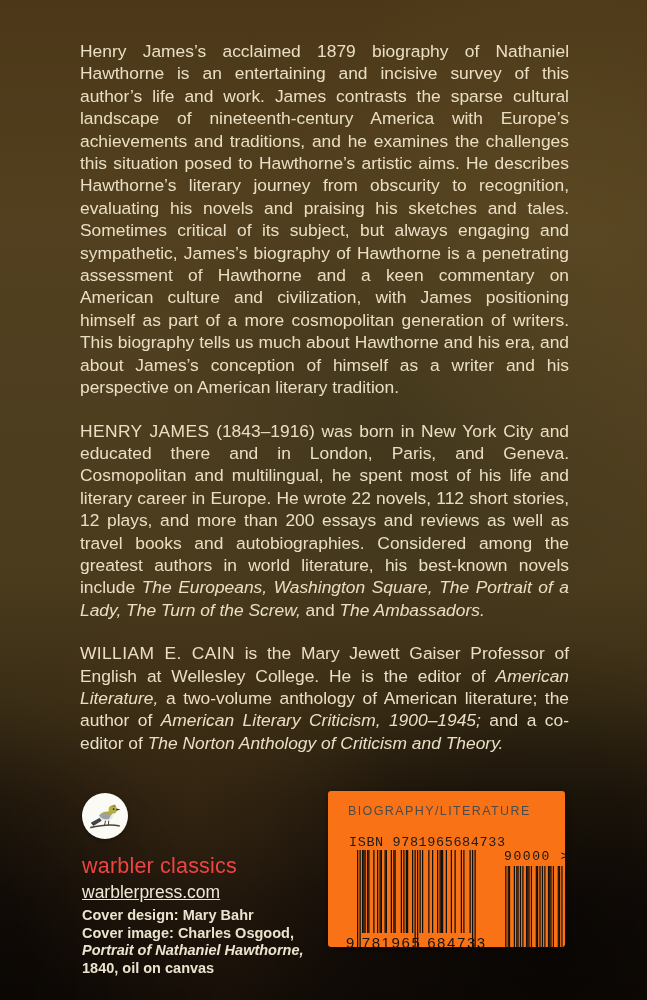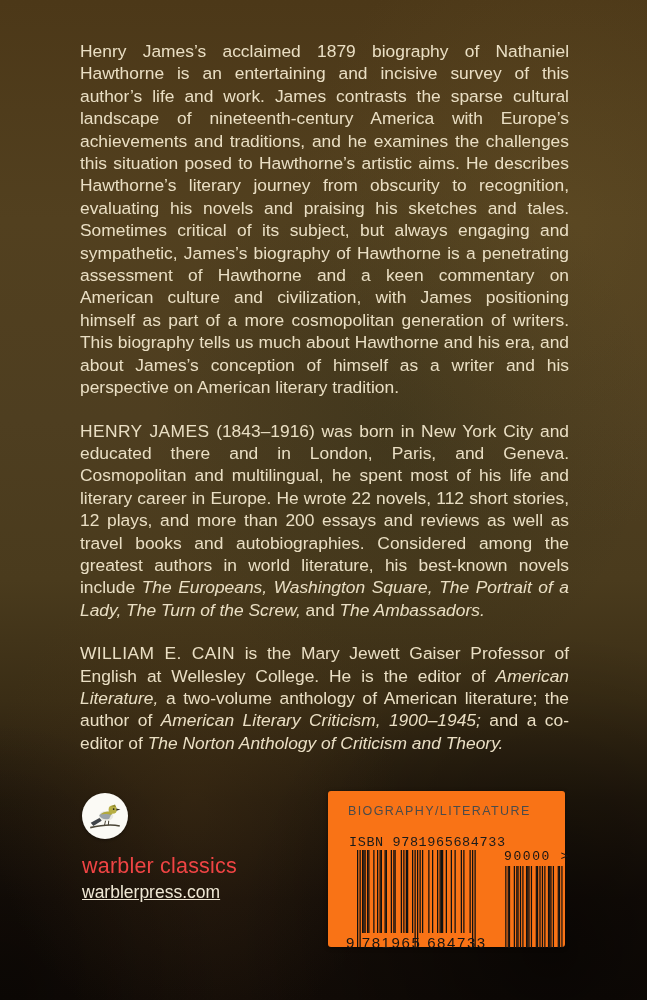--- a/index.html
+++ b/index.html
@@ -77,20 +77,26 @@
       <path d="M23.5 7.8 L 27.5 6 L 28.5 8.5 Z" fill="#8f882c"></path>
       <polygon points="28.8,10 32.6,10.8 28.8,12" fill="#2e2a20"></polygon>
       <circle cx="26.2" cy="10.4" r="0.8" fill="#1e1c18"></circle>
       <path d="M18.5 21.5 L17.5 26 M21.5 21.5 L21.2 25.5" stroke="#4a4536" stroke-width="1" fill="none"></path>
     </svg>
   </div>
 
   <div class="imprint-name">warbler classics</div>
   <div class="imprint-site">warblerpress.com</div>
 
+  <div class="credits">
+    <div>Cover design: Mary Bahr</div>
+    <div>Cover image: Charles Osgood,</div>
+    <div class="it">Portrait of Nathaniel Hawthorne,</div>
+    <div>1840, oil on canvas</div>
+  </div>
 
   <div class="barcode-panel">
     <div class="category">BIOGRAPHY/LITERATURE</div>
     <div class="isbn-line">ISBN 9781965684733</div>
     <div class="main-barcode">
       <svg class="bars" width="119" height="97">
           <rect x="0.00" y="0" width="1.25" height="97" fill="#111111"></rect>
           <rect x="2.50" y="0" width="1.25" height="97" fill="#111111"></rect>
           <rect x="5.00" y="0" width="1.25" height="83" fill="#111111"></rect>
           <rect x="6.25" y="0" width="1.25" height="83" fill="#111111"></rect>

